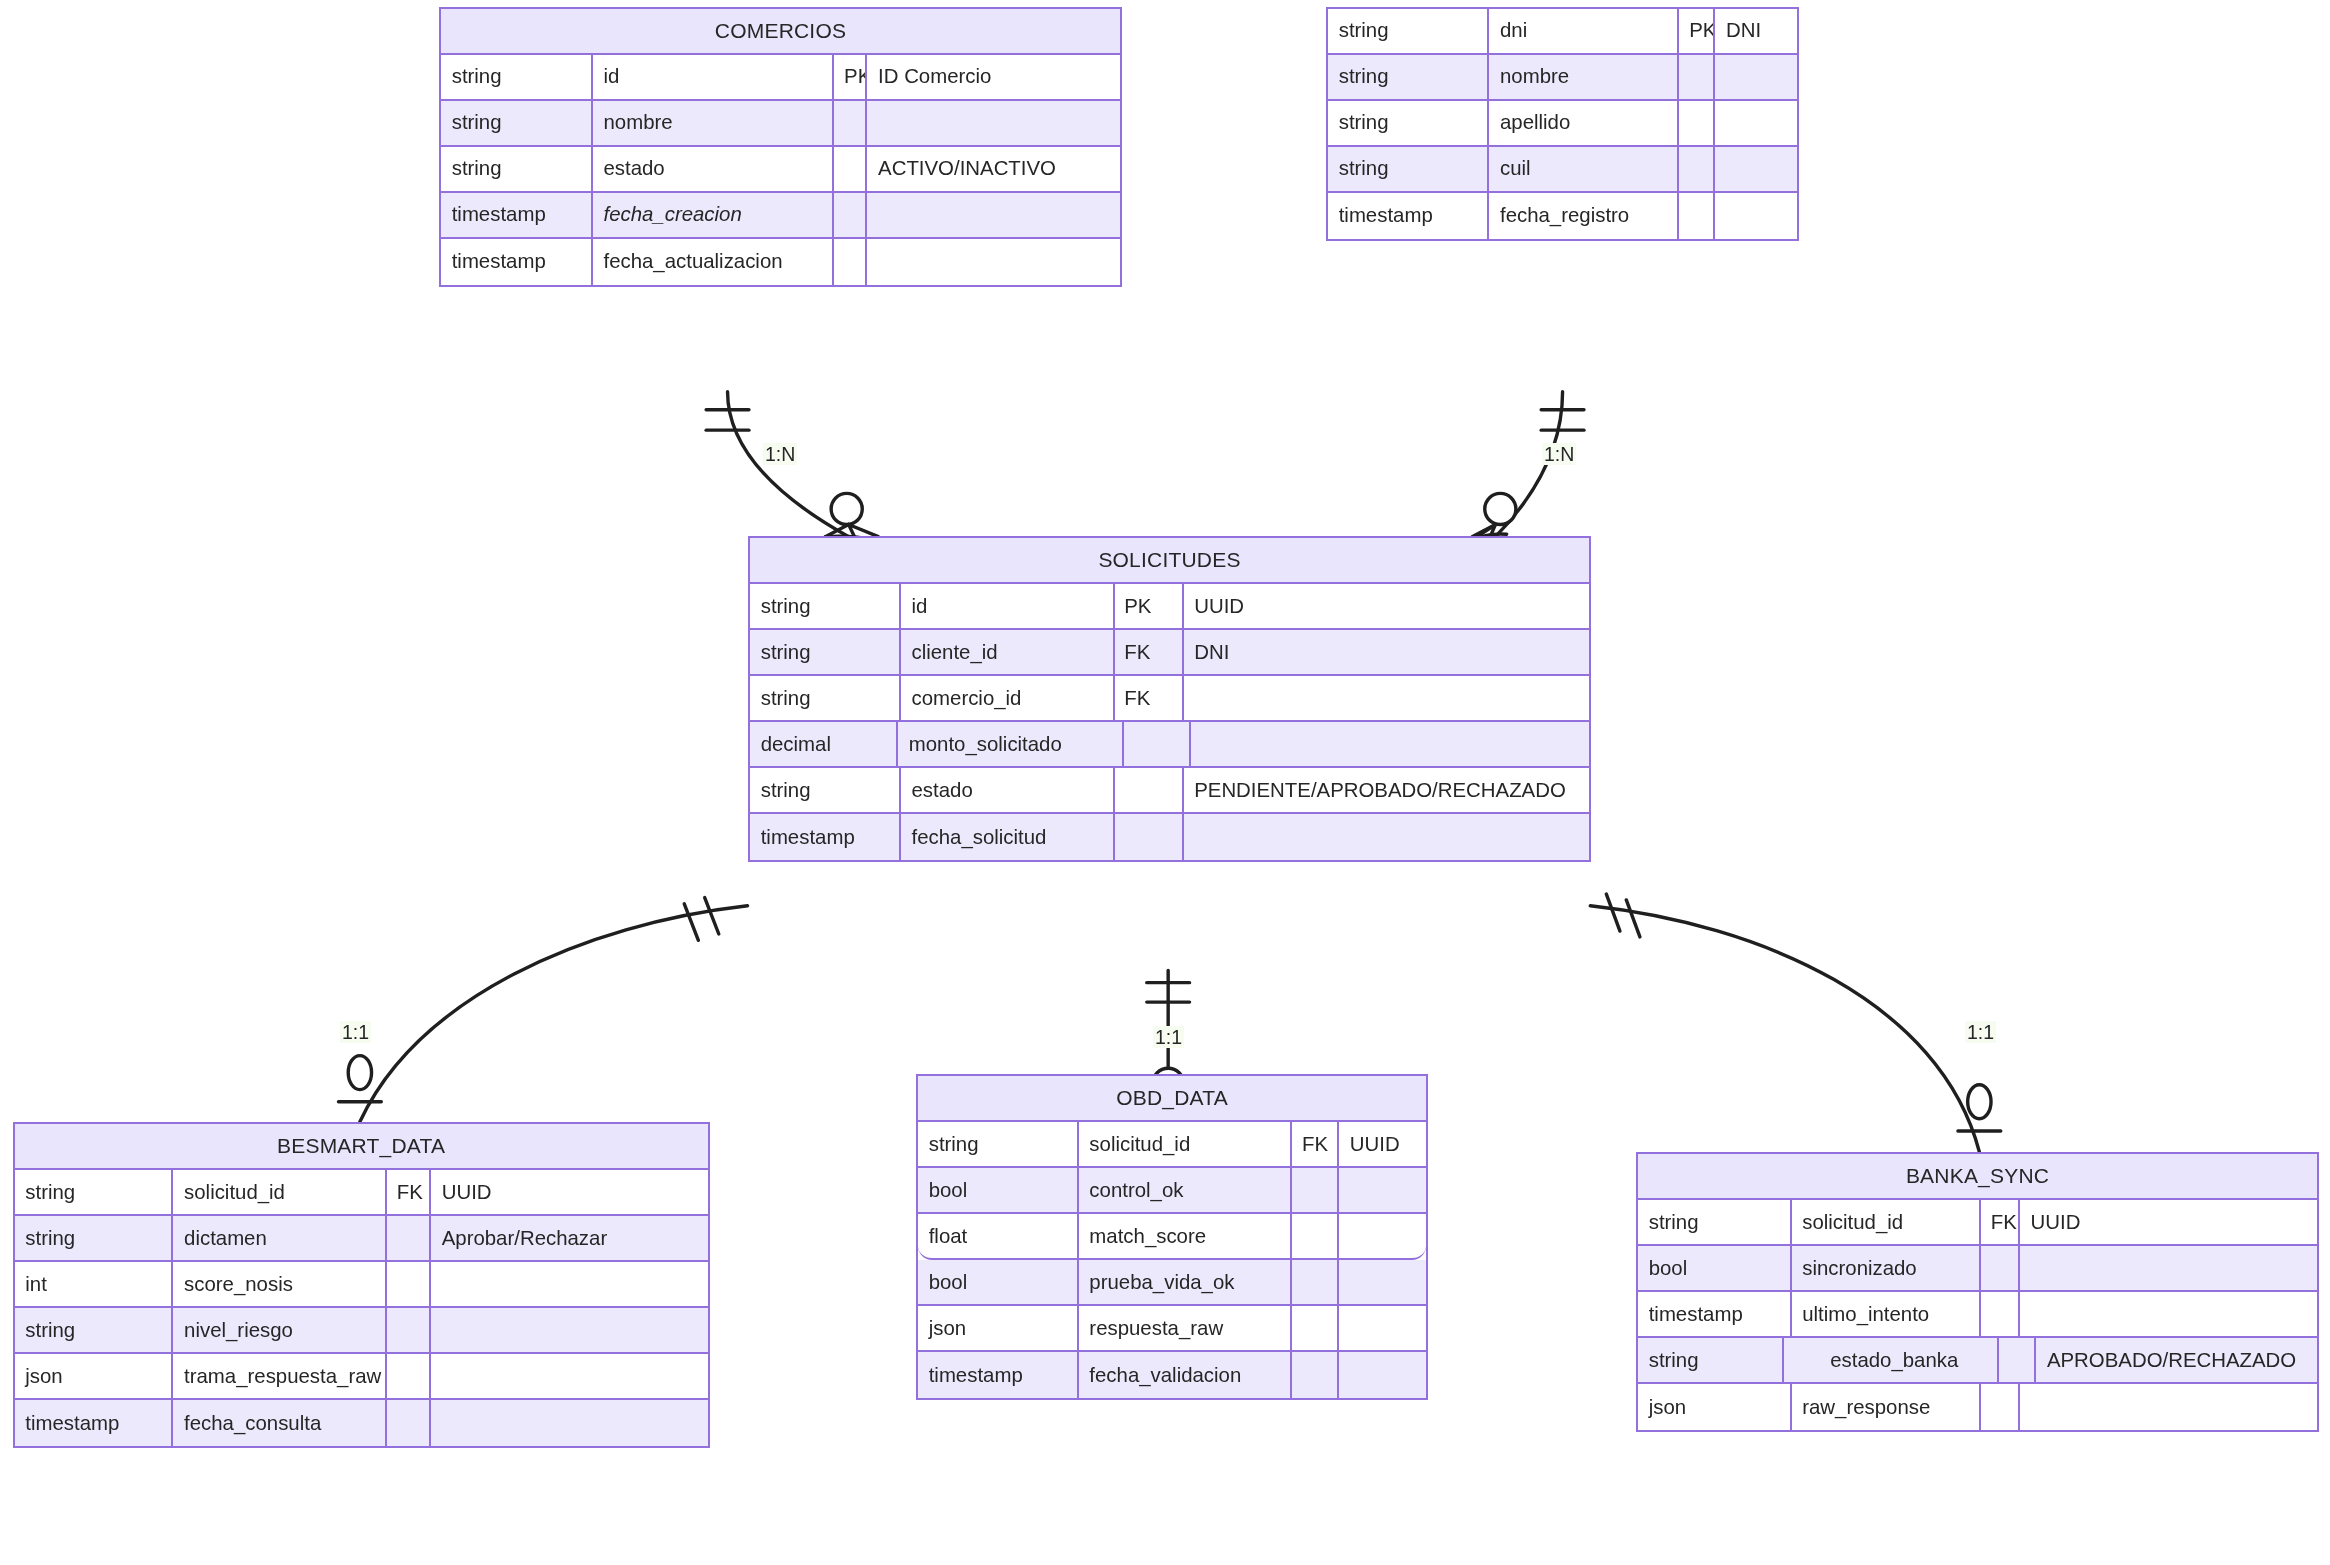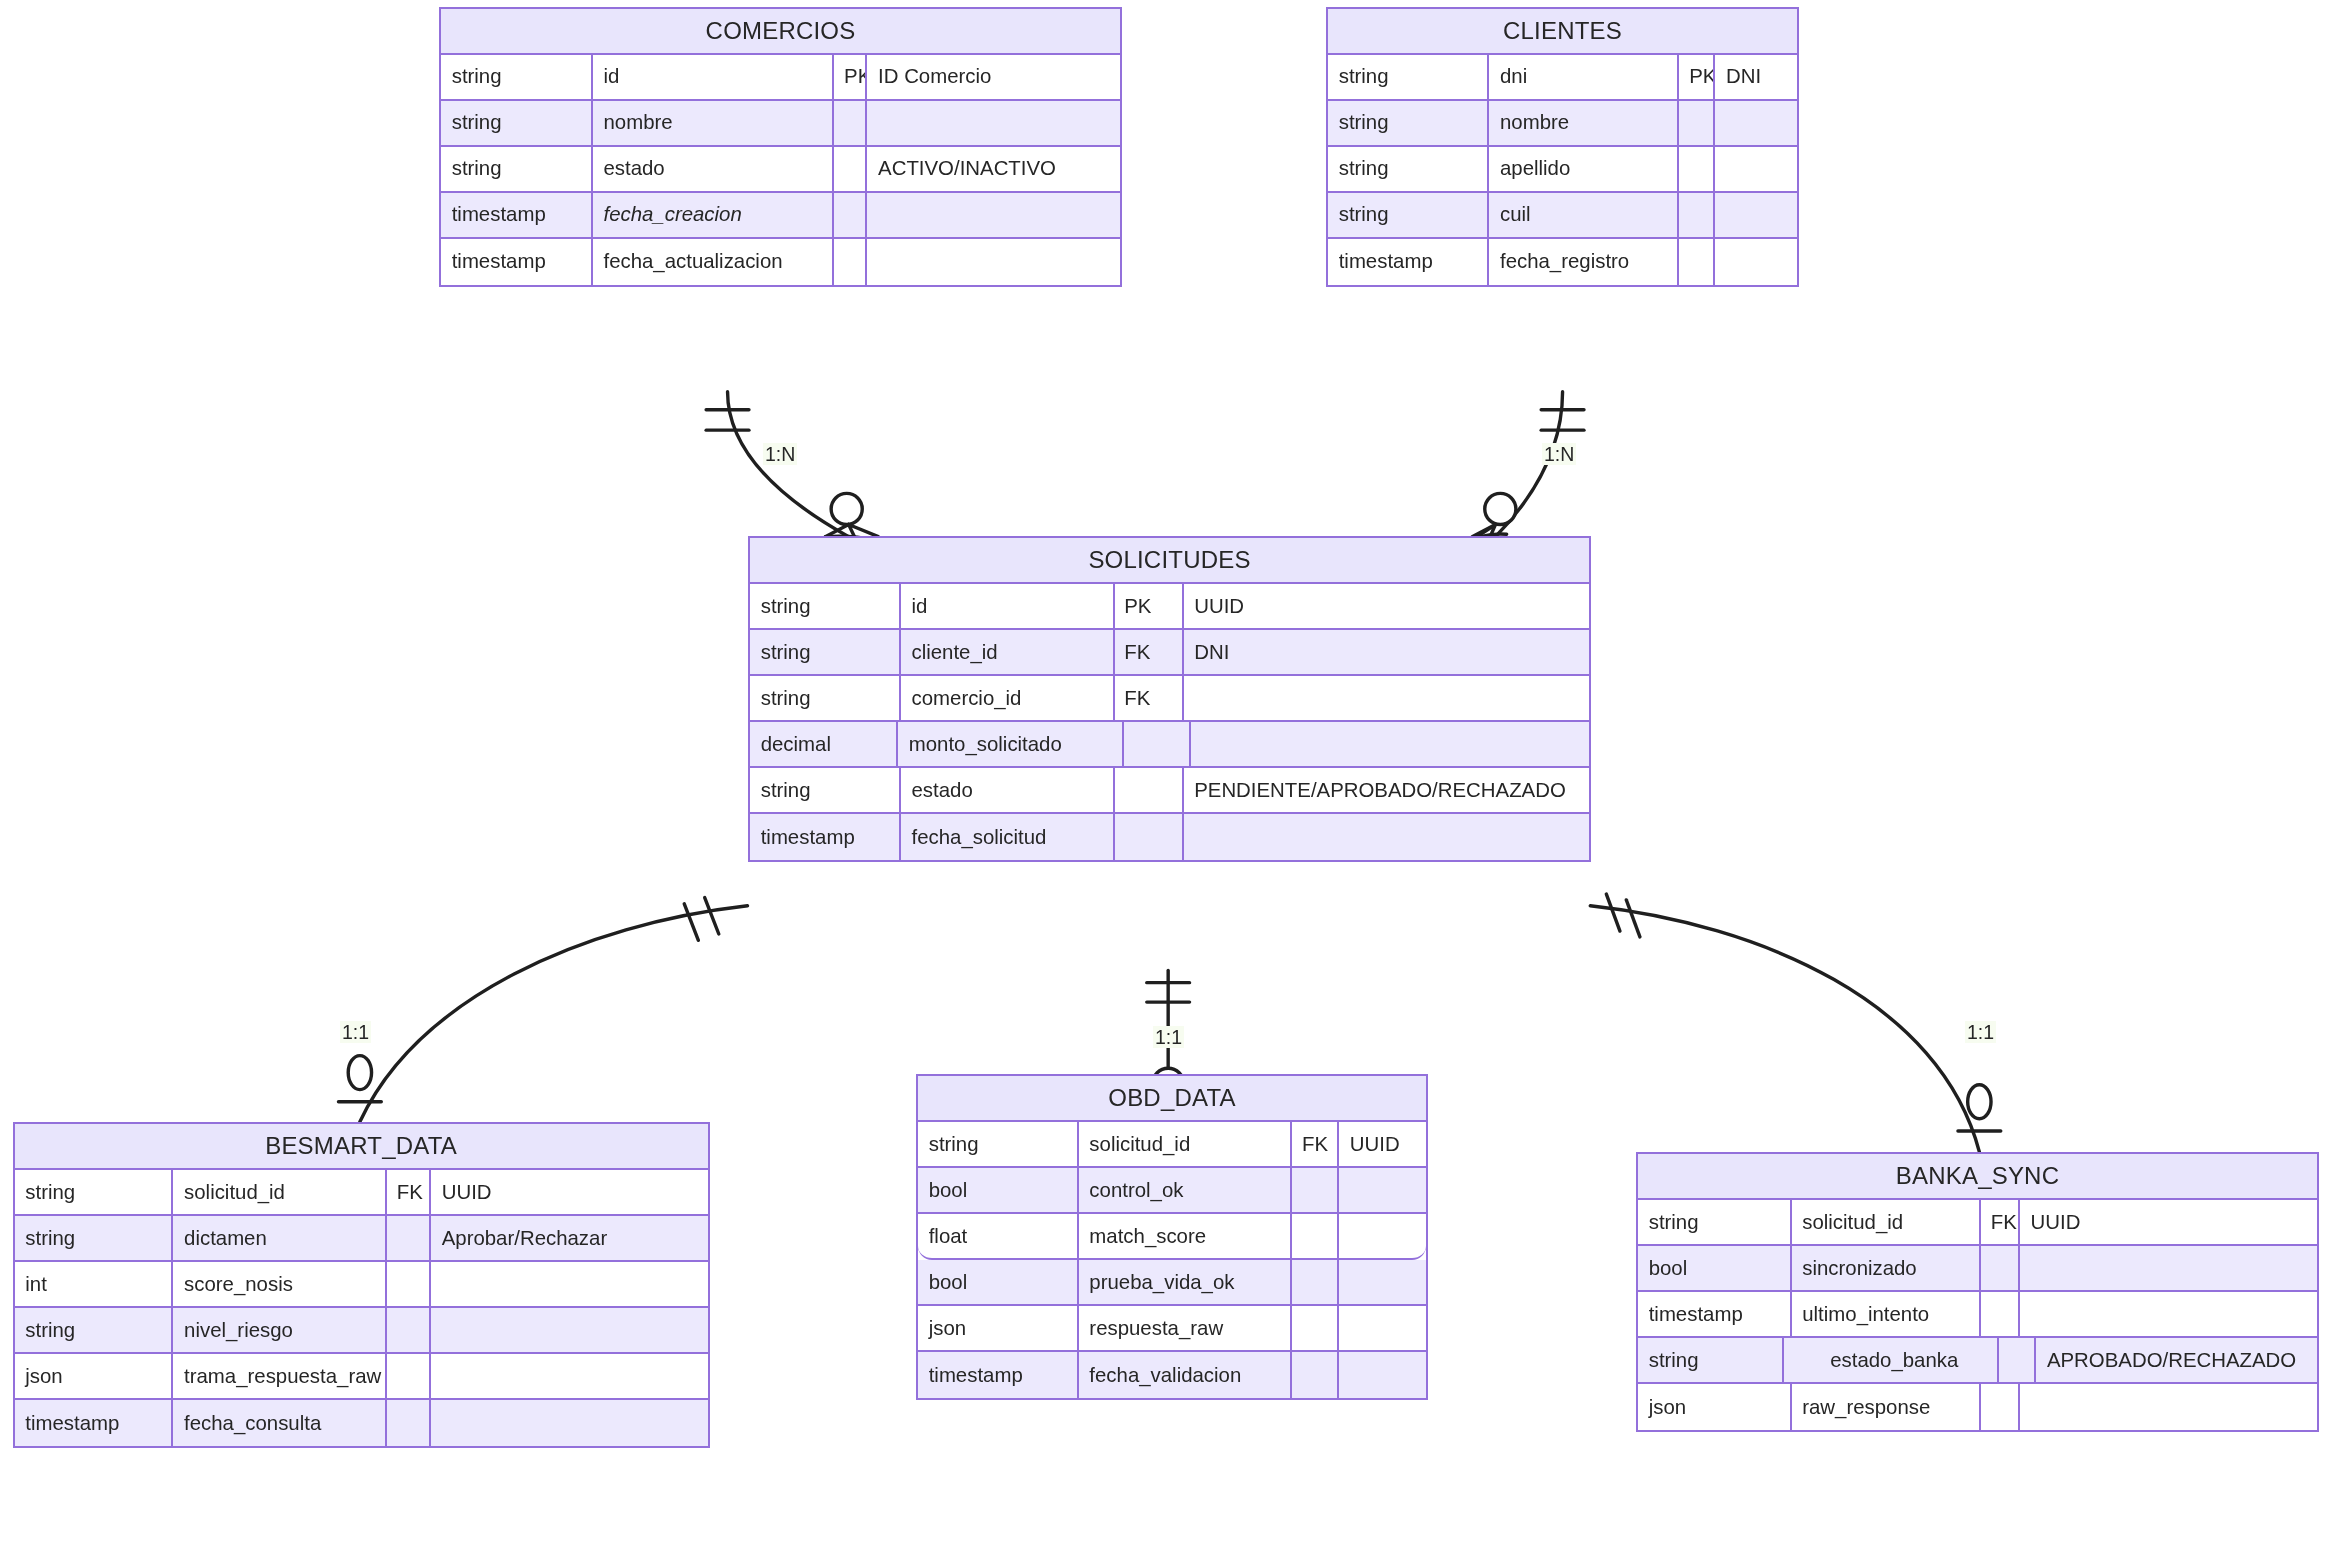--- a/index.html
+++ b/index.html
@@ -15,21 +15,21 @@
     border:2.9px solid #9370db;
     box-sizing:border-box;
     background:#ffffff;
     z-index:3;
   }
   .ent-title{
     background:#e8e5fc;
     border-bottom:2.9px solid #9370db;
     text-align:center;
     color:#262626;
-    font-size:24px;
+    font-size:21px;
     letter-spacing:0.2px;
     display:flex;align-items:center;justify-content:center;
     box-sizing:border-box;
   }
   .row{
     display:flex;
     border-bottom:2.9px solid #9370db;
     box-sizing:border-box;
   }
   .row:last-child{border-bottom:none;}
@@ -149,21 +149,20 @@
           <div class="cell" style="width: 253px; flex: 1 1 auto;"></div>
         </div>
         <div class="row odd" style="height: 46px;">
           <div class="cell" style="width: 152px;">timestamp</div>
           <div class="cell" style="width: 242px;">fecha_actualizacion</div>
           <div class="cell c-key" style="width: 33px;"></div>
           <div class="cell" style="width: 253px; flex: 1 1 auto;"></div>
         </div>
       </div>
       <div class="entity" style="left: 1326px; top: 6.8px; width: 473px;">
-        <div class="ent-title" style="height: 46px;">CLIENTES</div>
         <div class="row odd" style="height: 46px;">
           <div class="cell" style="width: 162px;">string</div>
           <div class="cell" style="width: 191px;">dni</div>
           <div class="cell c-key" style="width: 36px;">PK</div>
           <div class="cell" style="width: 82px; flex: 1 1 auto;">DNI</div>
         </div>
         <div class="row even" style="height: 46px;">
           <div class="cell" style="width: 162px;">string</div>
           <div class="cell" style="width: 191px;">nombre</div>
           <div class="cell c-key" style="width: 36px;"></div>

